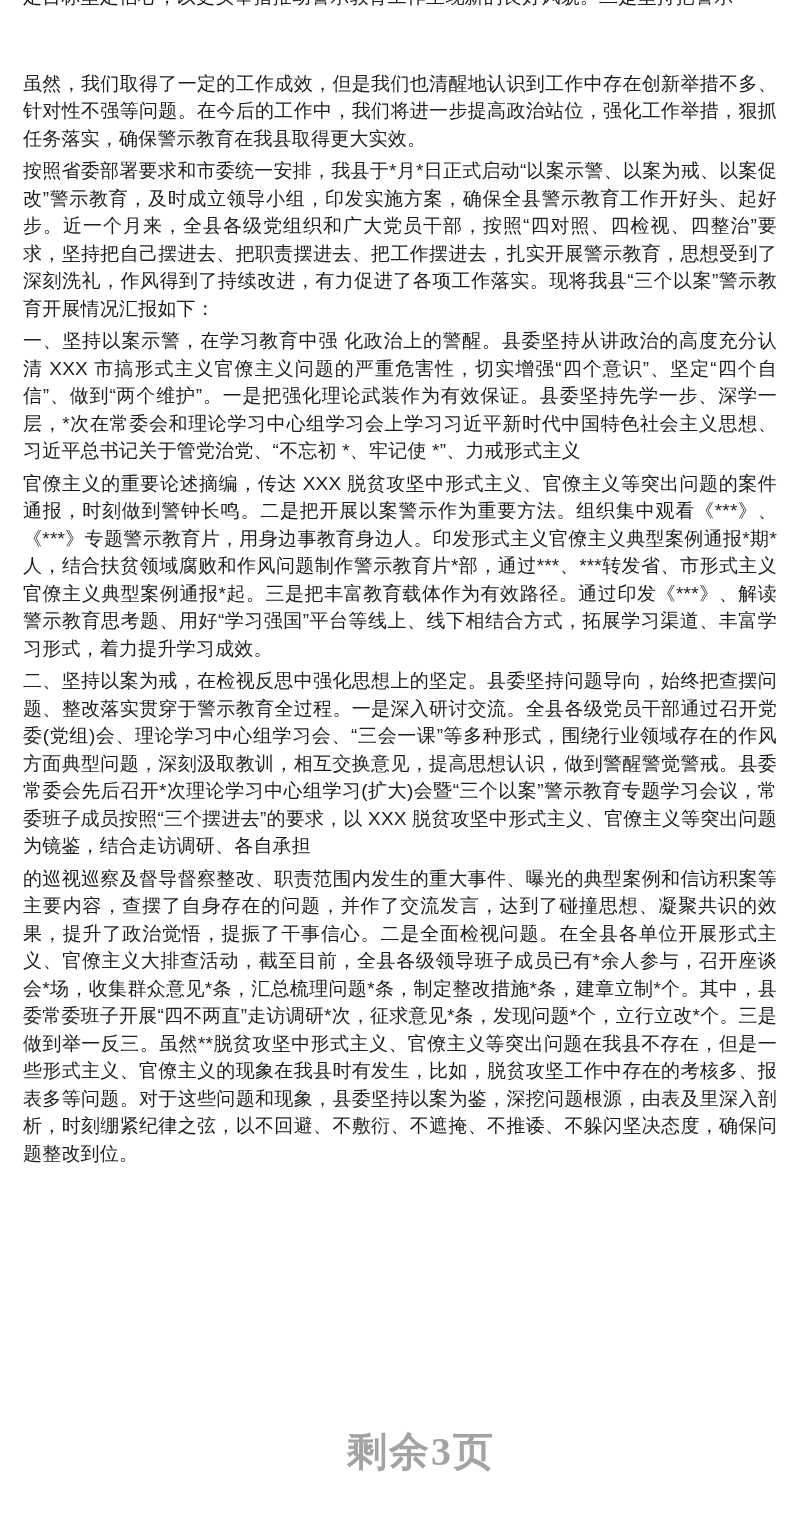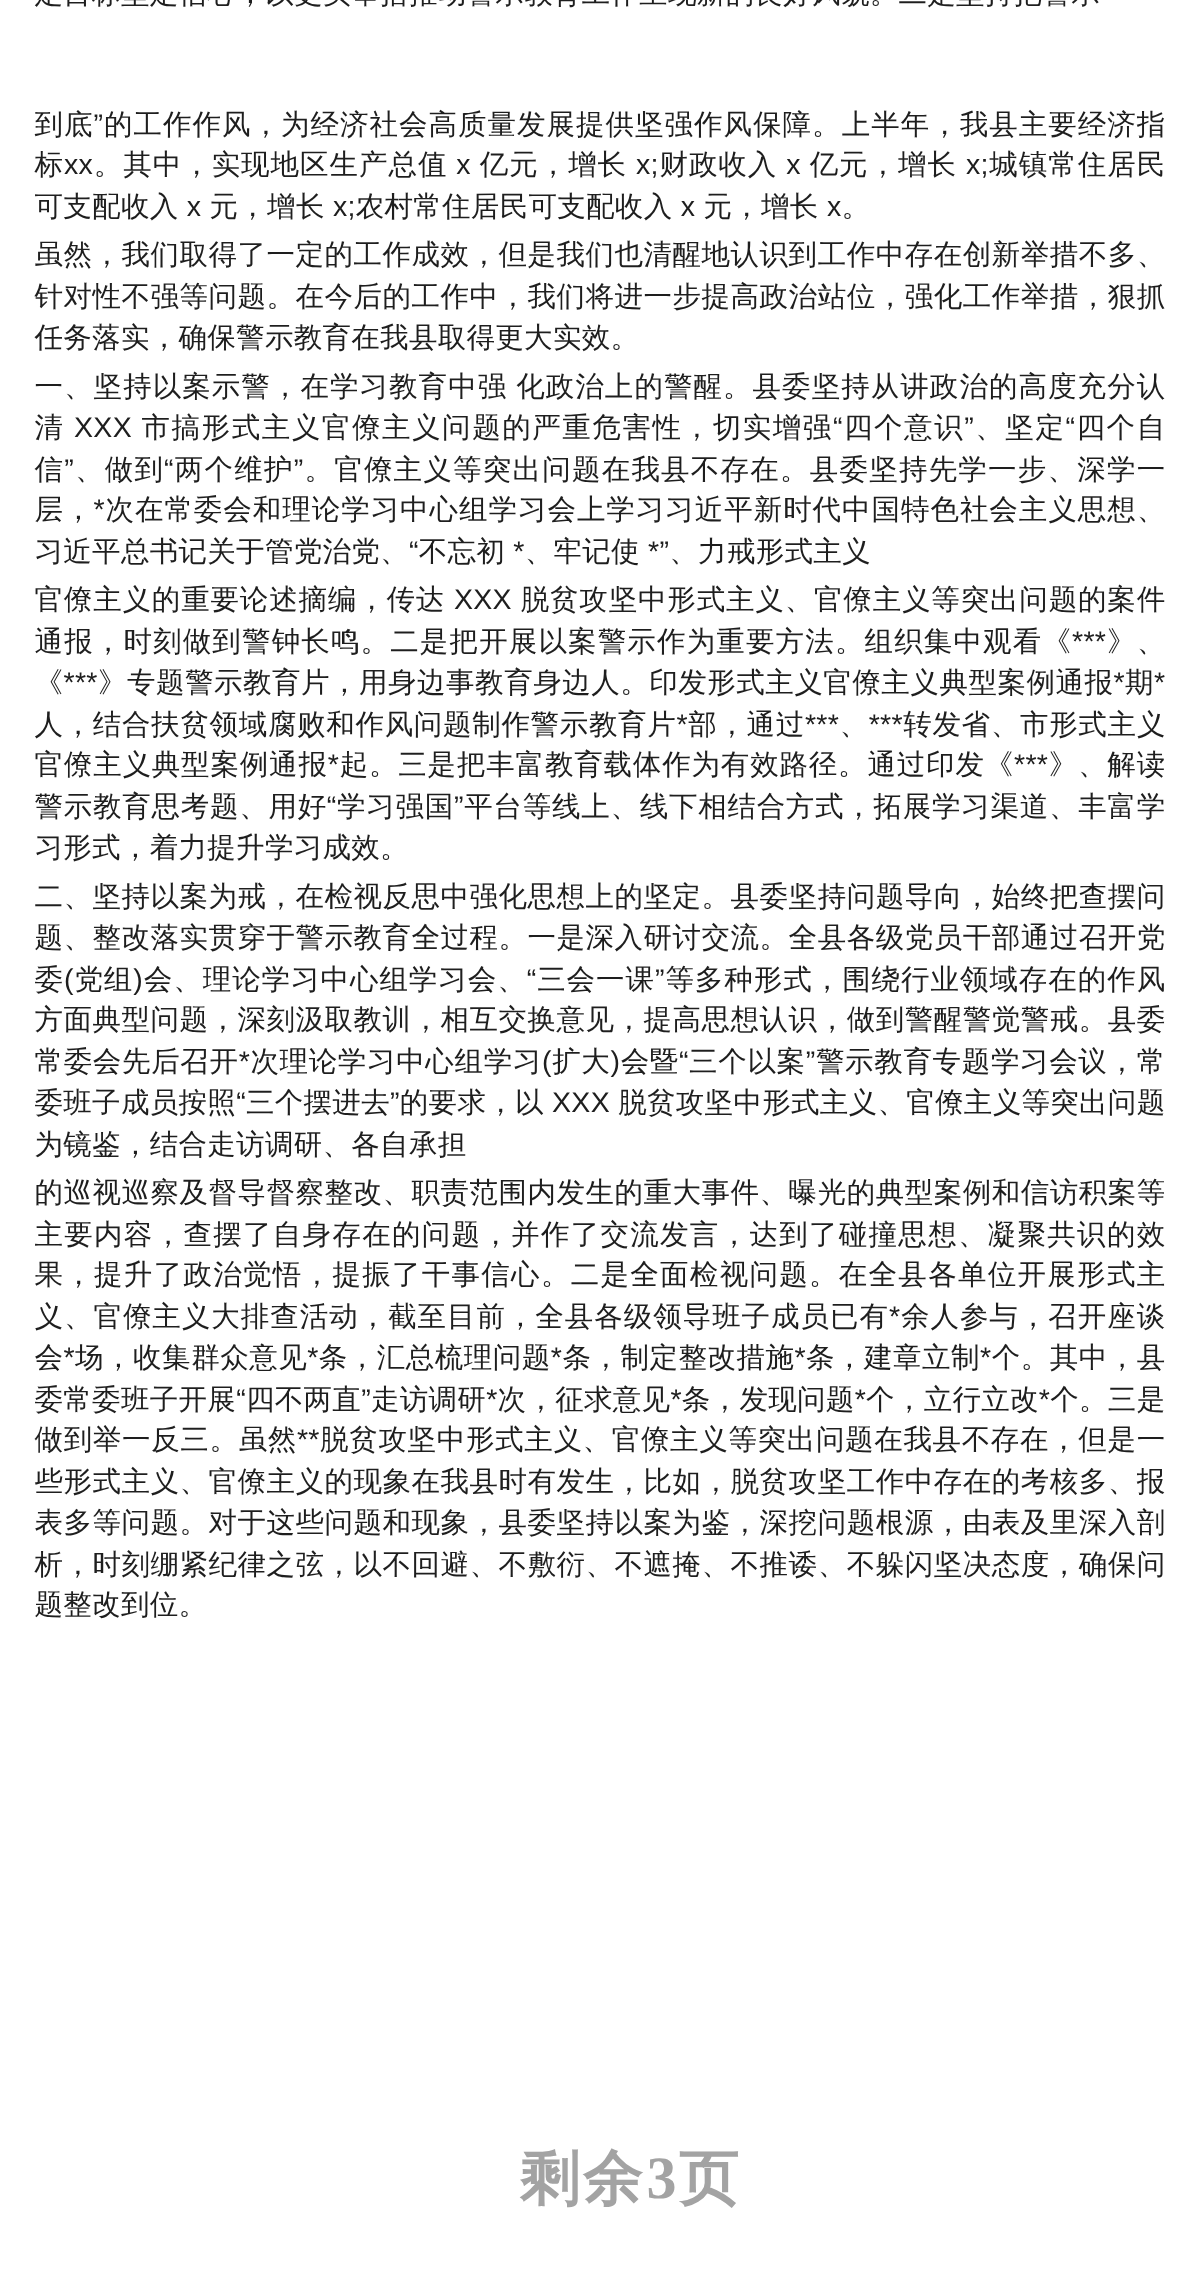--- a/index.html
+++ b/index.html
@@ -59,23 +59,23 @@
     color: #a3a3a3;
     white-space: nowrap;
   }
 </style>
 </head>
 <body>
 
 <div class="doc">
   <div class="line">定目标坚定信心，以更实举措推动警示教育工作呈现新的良好风貌。二是坚持把警示</div>
   <div class="page-gap"></div>
-  <p>到底”的工作作风，为经济社会高质量发展提供坚强作风保障。上半年，我县主要经济指标xx。其中，实现地区生产总值 x 亿元，增长 x;财政收入 x 亿元，增长 x;城镇常住居民可支配收入 x 元，增长 x;农村常住居民可支配收入 x 元，增长 x。</p>
   <p>虽然，我们取得了一定的工作成效，但是我们也清醒地认识到工作中存在创新举措不多、针对性不强等问题。在今后的工作中，我们将进一步提高政治站位，强化工作举措，狠抓任务落实，确保警示教育在我县取得更大实效。</p>
-  <p>一、坚持以案示警，在学习教育中强 化政治上的警醒。县委坚持从讲政治的高度充分认清 XXX 市搞形式主义官僚主义问题的严重危害性，切实增强“四个意识”、坚定“四个自信”、做到“两个维护”。官僚主义等突出问题在我县不存在。县委坚持先学一步、深学一层，*次在常委会和理论学习中心组学习会上学习习近平新时代中国特色社会主义思想、习近平总书记关于管党治党、“不忘初 *、牢记使 *”、力戒形式主义</p>
+  <p>按照省委部署要求和市委统一安排，我县于*月*日正式启动“以案示警、以案为戒、以案促改”警示教育，及时成立领导小组，印发实施方案，确保全县警示教育工作开好头、起好步。近一个月来，全县各级党组织和广大党员干部，按照“四对照、四检视、四整治”要求，坚持把自己摆进去、把职责摆进去、把工作摆进去，扎实开展警示教育，思想受到了深刻洗礼，作风得到了持续改进，有力促进了各项工作落实。现将我县“三个以案”警示教育开展情况汇报如下：</p>
+  <p>一、坚持以案示警，在学习教育中强 化政治上的警醒。县委坚持从讲政治的高度充分认清 XXX 市搞形式主义官僚主义问题的严重危害性，切实增强“四个意识”、坚定“四个自信”、做到“两个维护”。一是把强化理论武装作为有效保证。县委坚持先学一步、深学一层，*次在常委会和理论学习中心组学习会上学习习近平新时代中国特色社会主义思想、习近平总书记关于管党治党、“不忘初 *、牢记使 *”、力戒形式主义</p>
   <p>官僚主义的重要论述摘编，传达 XXX 脱贫攻坚中形式主义、官僚主义等突出问题的案件通报，时刻做到警钟长鸣。二是把开展以案警示作为重要方法。组织集中观看《***》、《***》专题警示教育片，用身边事教育身边人。印发形式主义官僚主义典型案例通报*期*人，结合扶贫领域腐败和作风问题制作警示教育片*部，通过***、***转发省、市形式主义官僚主义典型案例通报*起。三是把丰富教育载体作为有效路径。通过印发《***》、解读警示教育思考题、用好“学习强国”平台等线上、线下相结合方式，拓展学习渠道、丰富学习形式，着力提升学习成效。</p>
   <p>二、坚持以案为戒，在检视反思中强化思想上的坚定。县委坚持问题导向，始终把查摆问题、整改落实贯穿于警示教育全过程。一是深入研讨交流。全县各级党员干部通过召开党委(党组)会、理论学习中心组学习会、“三会一课”等多种形式，围绕行业领域存在的作风方面典型问题，深刻汲取教训，相互交换意见，提高思想认识，做到警醒警觉警戒。县委常委会先后召开*次理论学习中心组学习(扩大)会暨“三个以案”警示教育专题学习会议，常委班子成员按照“三个摆进去”的要求，以 XXX 脱贫攻坚中形式主义、官僚主义等突出问题为镜鉴，结合走访调研、各自承担</p>
   <p>的巡视巡察及督导督察整改、职责范围内发生的重大事件、曝光的典型案例和信访积案等主要内容，查摆了自身存在的问题，并作了交流发言，达到了碰撞思想、凝聚共识的效果，提升了政治觉悟，提振了干事信心。二是全面检视问题。在全县各单位开展形式主义、官僚主义大排查活动，截至目前，全县各级领导班子成员已有*余人参与，召开座谈会*场，收集群众意见*条，汇总梳理问题*条，制定整改措施*条，建章立制*个。其中，县委常委班子开展“四不两直”走访调研*次，征求意见*条，发现问题*个，立行立改*个。三是做到举一反三。虽然**脱贫攻坚中形式主义、官僚主义等突出问题在我县不存在，但是一些形式主义、官僚主义的现象在我县时有发生，比如，脱贫攻坚工作中存在的考核多、报表多等问题。对于这些问题和现象，县委坚持以案为鉴，深挖问题根源，由表及里深入剖析，时刻绷紧纪律之弦，以不回避、不敷衍、不遮掩、不推诿、不躲闪坚决态度，确保问题整改到位。</p>
 </div>
 
 <div class="preview-footer">
   <span>剩余3页</span>
 </div>
 
 </body></html>

